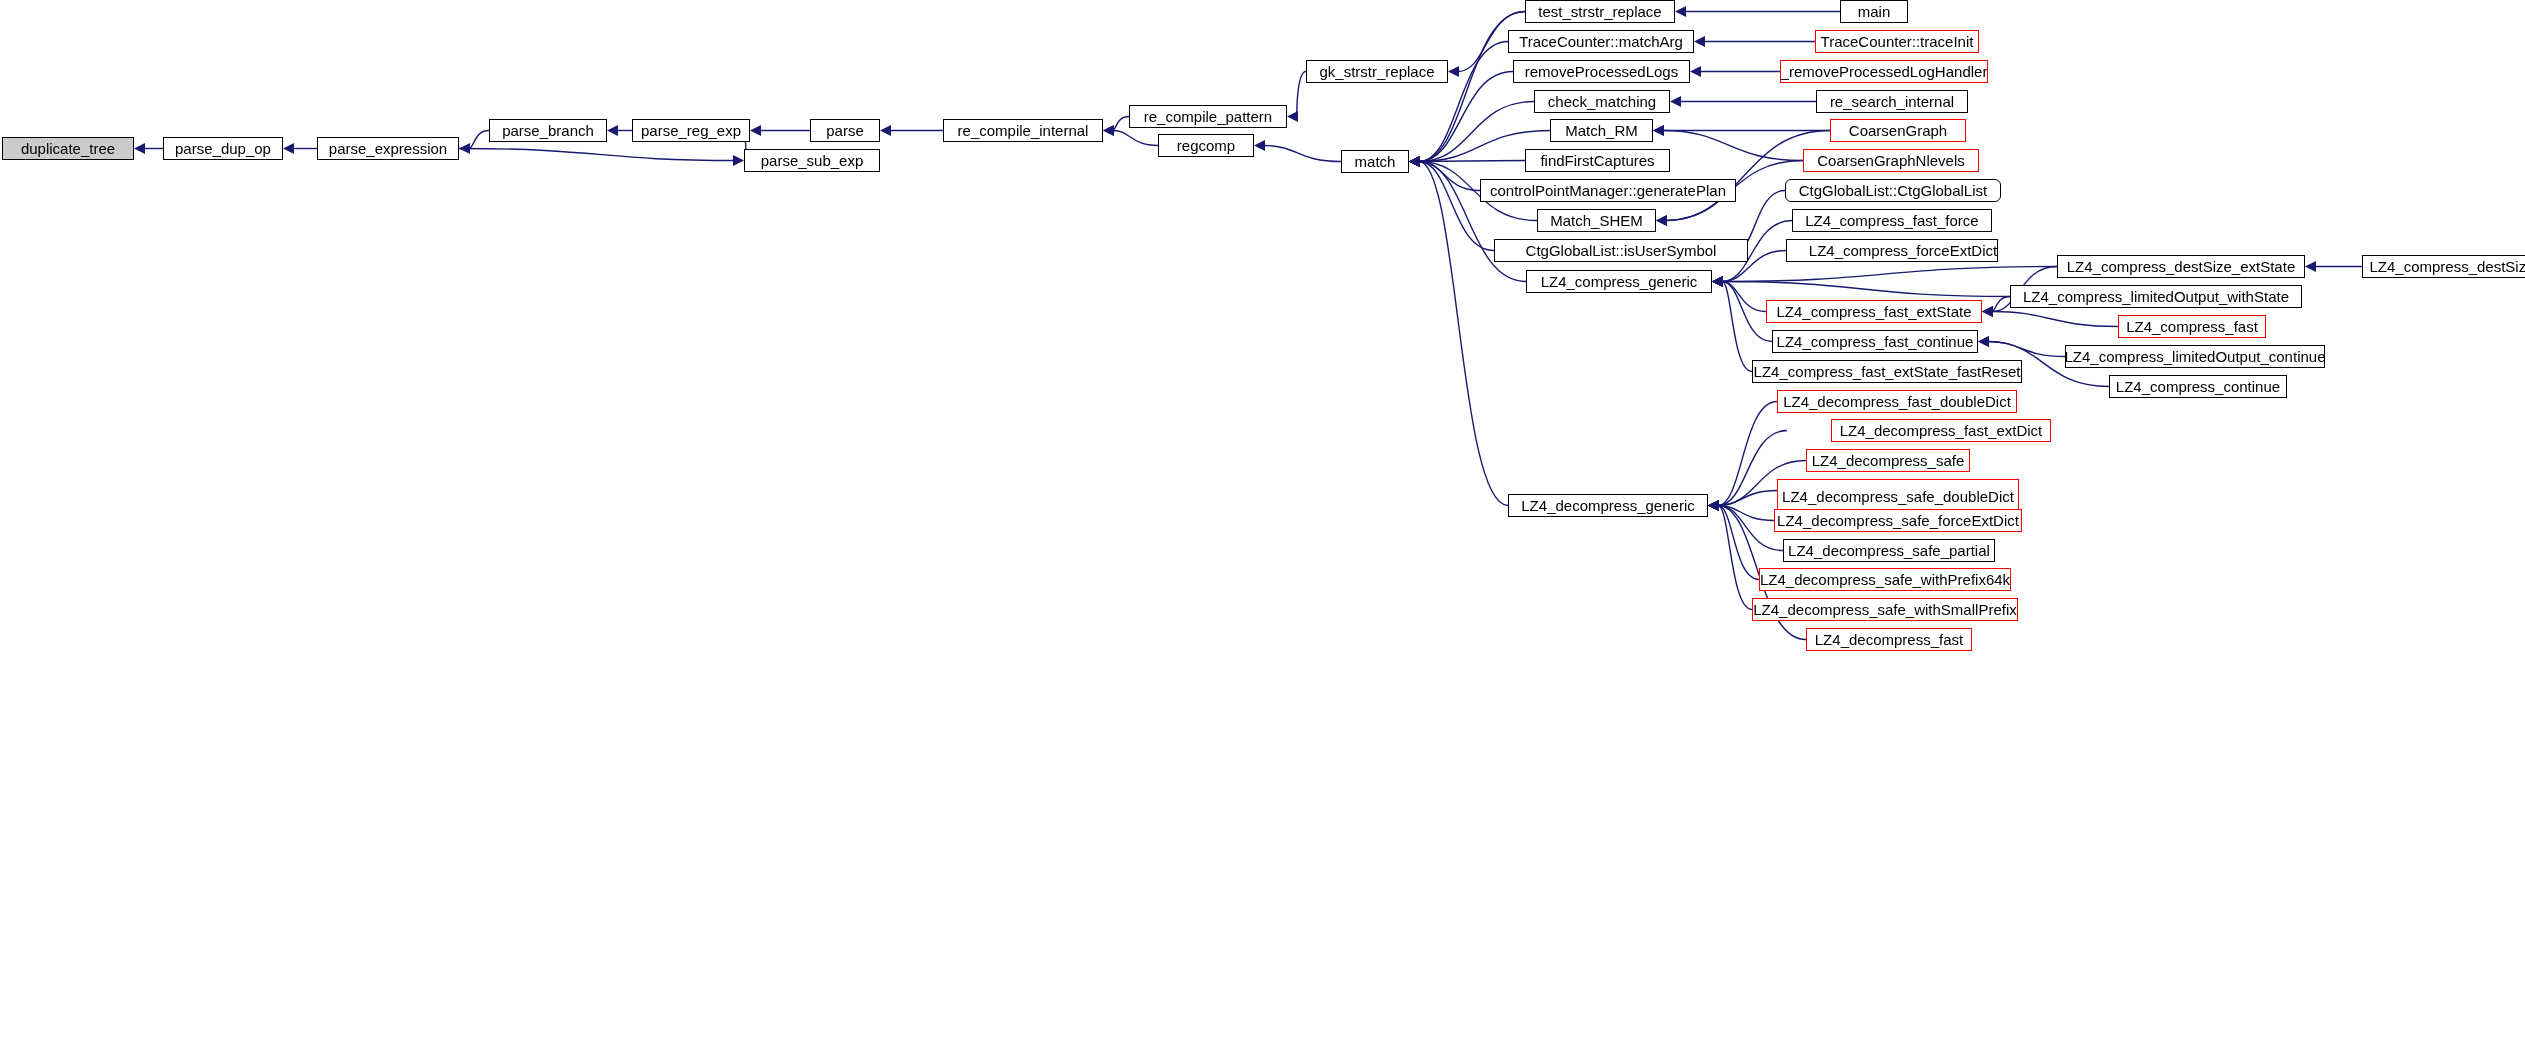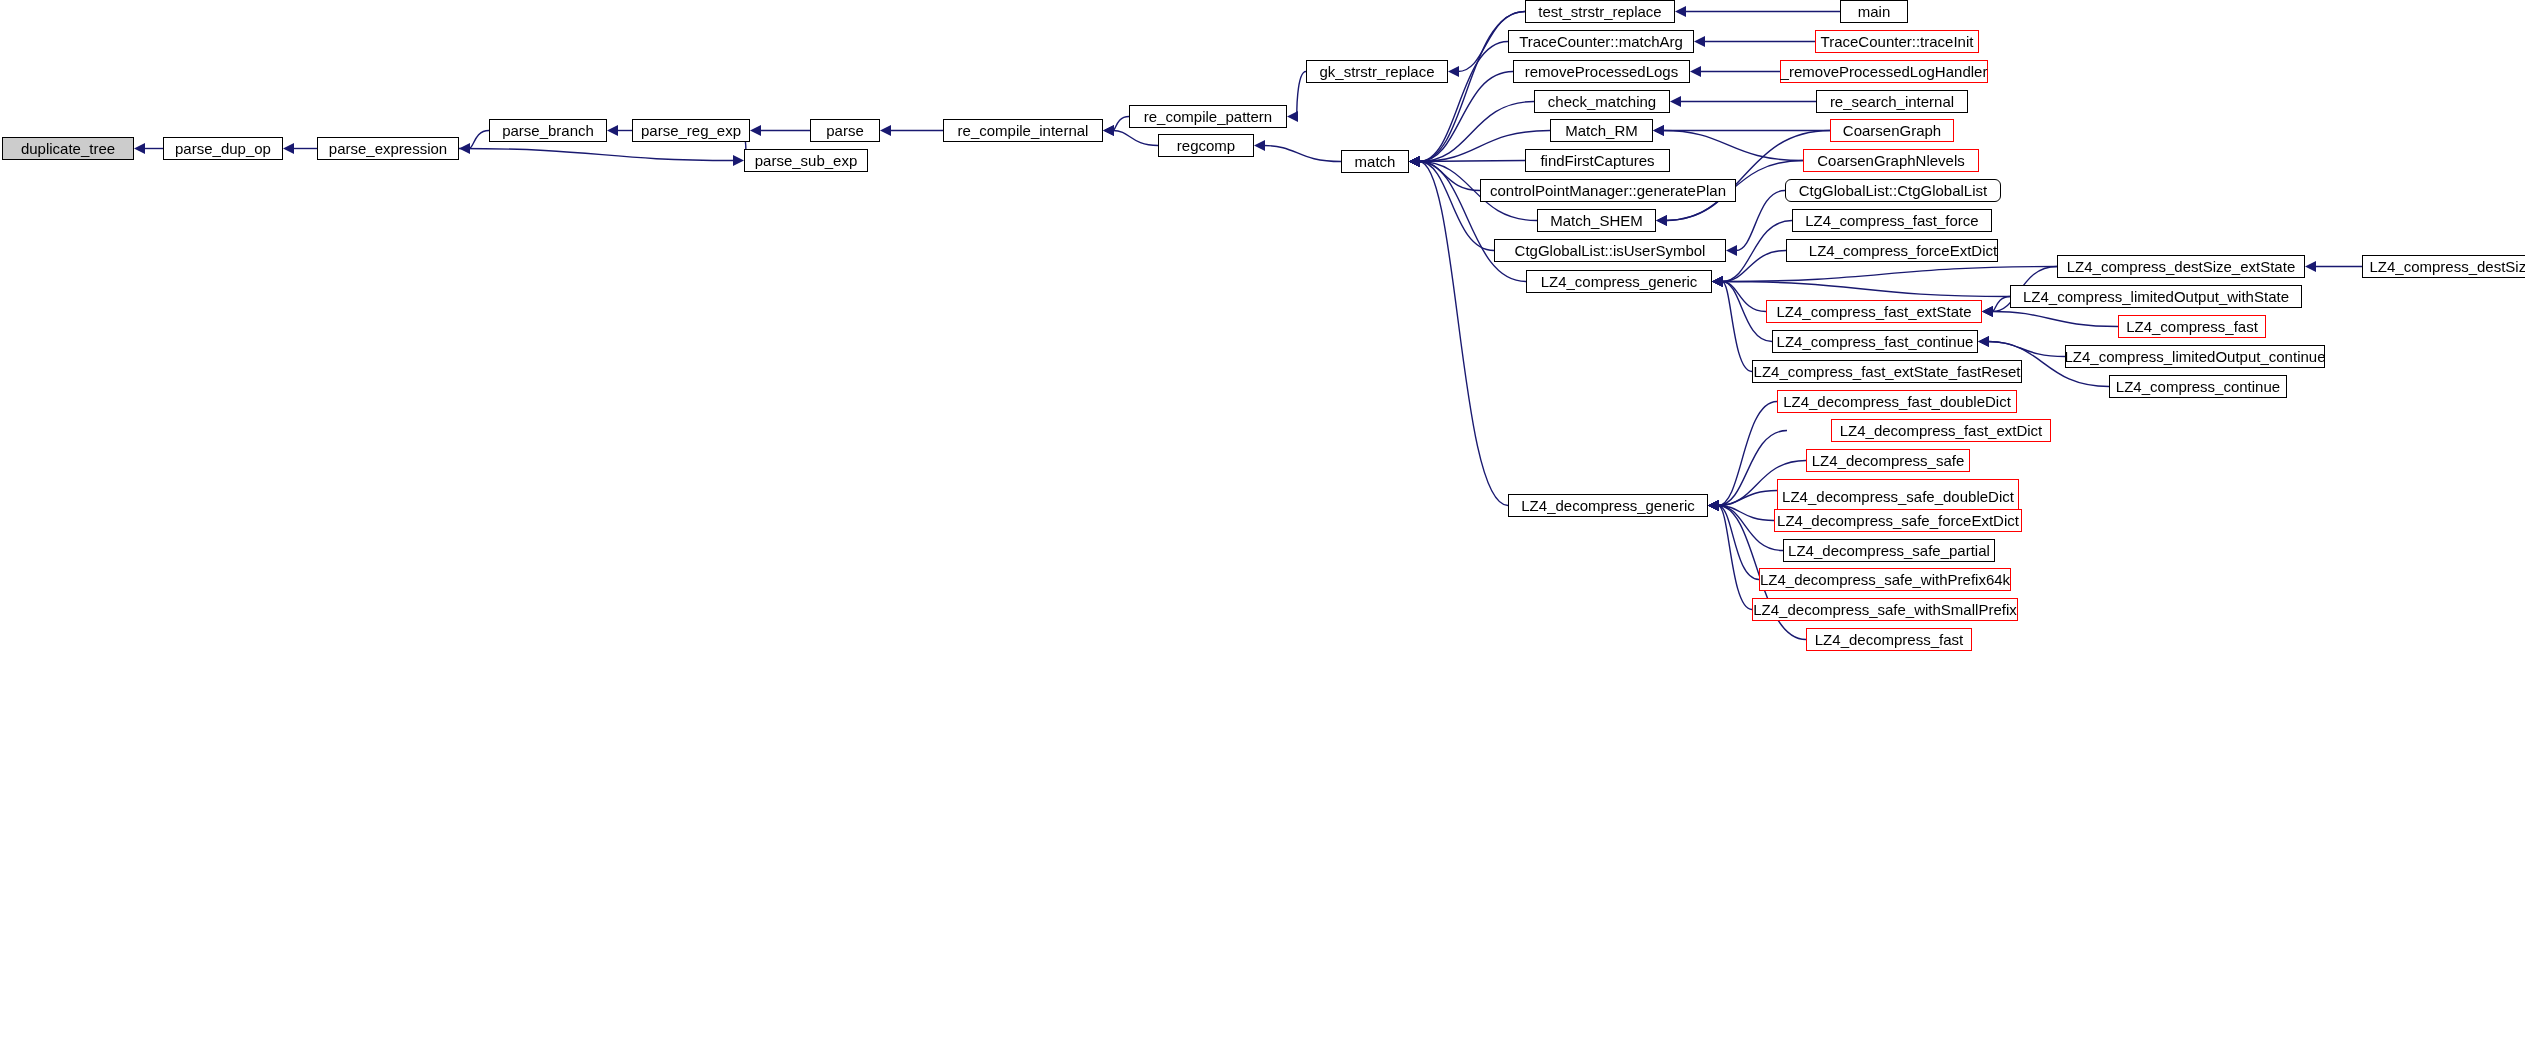--- a/index.html
+++ b/index.html
@@ -139,21 +139,21 @@
       </div>
       <div class="node" style="left: 163px; top: 137px; width: 120px; height: 23px;">
         <span>parse_dup_op</span>
       </div>
       <div class="node" style="left: 317px; top: 137px; width: 142px; height: 23px;">
         <span>parse_expression</span>
       </div>
       <div class="node" style="left: 489px; top: 119px; width: 118px; height: 23px;">
         <span>parse_branch</span>
       </div>
-      <div class="node" style="left: 744px; top: 149px; width: 124px; height: 23px;">
+      <div class="node" style="left: 744px; top: 149px; width: 136px; height: 23px;">
         <span>parse_sub_exp</span>
       </div>
       <div class="node" style="left: 632px; top: 119px; width: 118px; height: 23px;">
         <span>parse_reg_exp</span>
       </div>
       <div class="node" style="left: 810px; top: 119px; width: 70px; height: 23px;">
         <span>parse</span>
       </div>
       <div class="node" style="left: 943px; top: 119px; width: 160px; height: 23px;">
         <span>re_compile_internal</span>
@@ -187,39 +187,39 @@
       </div>
       <div class="node" style="left: 1525px; top: 149px; width: 145px; height: 23px;">
         <span>findFirstCaptures</span>
       </div>
       <div class="node" style="left: 1480px; top: 179px; width: 256px; height: 23px;">
         <span>controlPointManager::generatePlan</span>
       </div>
       <div class="node" style="left: 1537px; top: 209px; width: 119px; height: 23px;">
         <span>Match_SHEM</span>
       </div>
-      <div class="node" style="left: 1494px; top: 239px; width: 232px; height: 23px;">
+      <div class="node" style="left: 1494px; top: 239px; width: 254px; height: 23px;">
         <span>CtgGlobalList::isUserSymbol</span>
       </div>
       <div class="node" style="left: 1526px; top: 270px; width: 186px; height: 23px;">
         <span>LZ4_compress_generic</span>
       </div>
       <div class="node" style="left: 1840px; top: 0px; width: 68px; height: 23px;">
         <span>main</span>
       </div>
       <div class="node red" style="left: 1815px; top: 30px; width: 164px; height: 23px;">
         <span>TraceCounter::traceInit</span>
       </div>
       <div class="node red" style="left: 1780px; top: 60px; width: 208px; height: 23px;">
         <span>_removeProcessedLogHandler</span>
       </div>
       <div class="node" style="left: 1816px; top: 90px; width: 152px; height: 23px;">
         <span>re_search_internal</span>
       </div>
-      <div class="node red" style="left: 1830px; top: 119px; width: 124px; height: 23px;">
+      <div class="node red" style="left: 1830px; top: 119px; width: 136px; height: 23px;">
         <span>CoarsenGraph</span>
       </div>
       <div class="node red" style="left: 1803px; top: 149px; width: 176px; height: 23px;">
         <span>CoarsenGraphNlevels</span>
       </div>
       <div class="node" style="left: 1785px; top: 179px; width: 216px; height: 23px; border-radius: 6px;">
         <span>CtgGlobalList::CtgGlobalList</span>
       </div>
       <div class="node" style="left: 1792px; top: 209px; width: 200px; height: 23px;">
         <span>LZ4_compress_fast_force</span>

